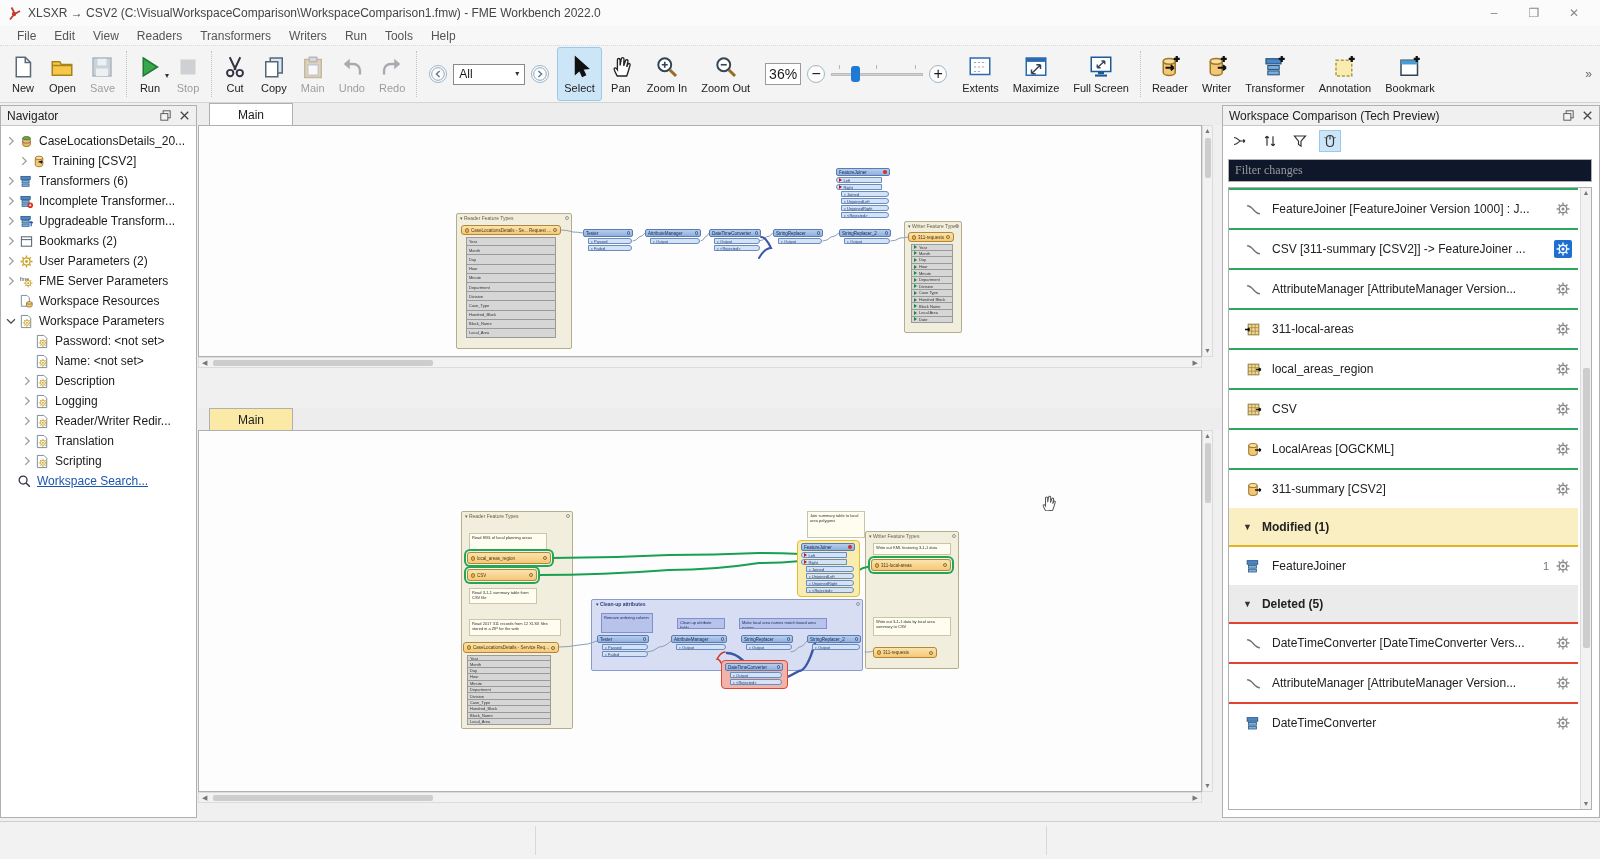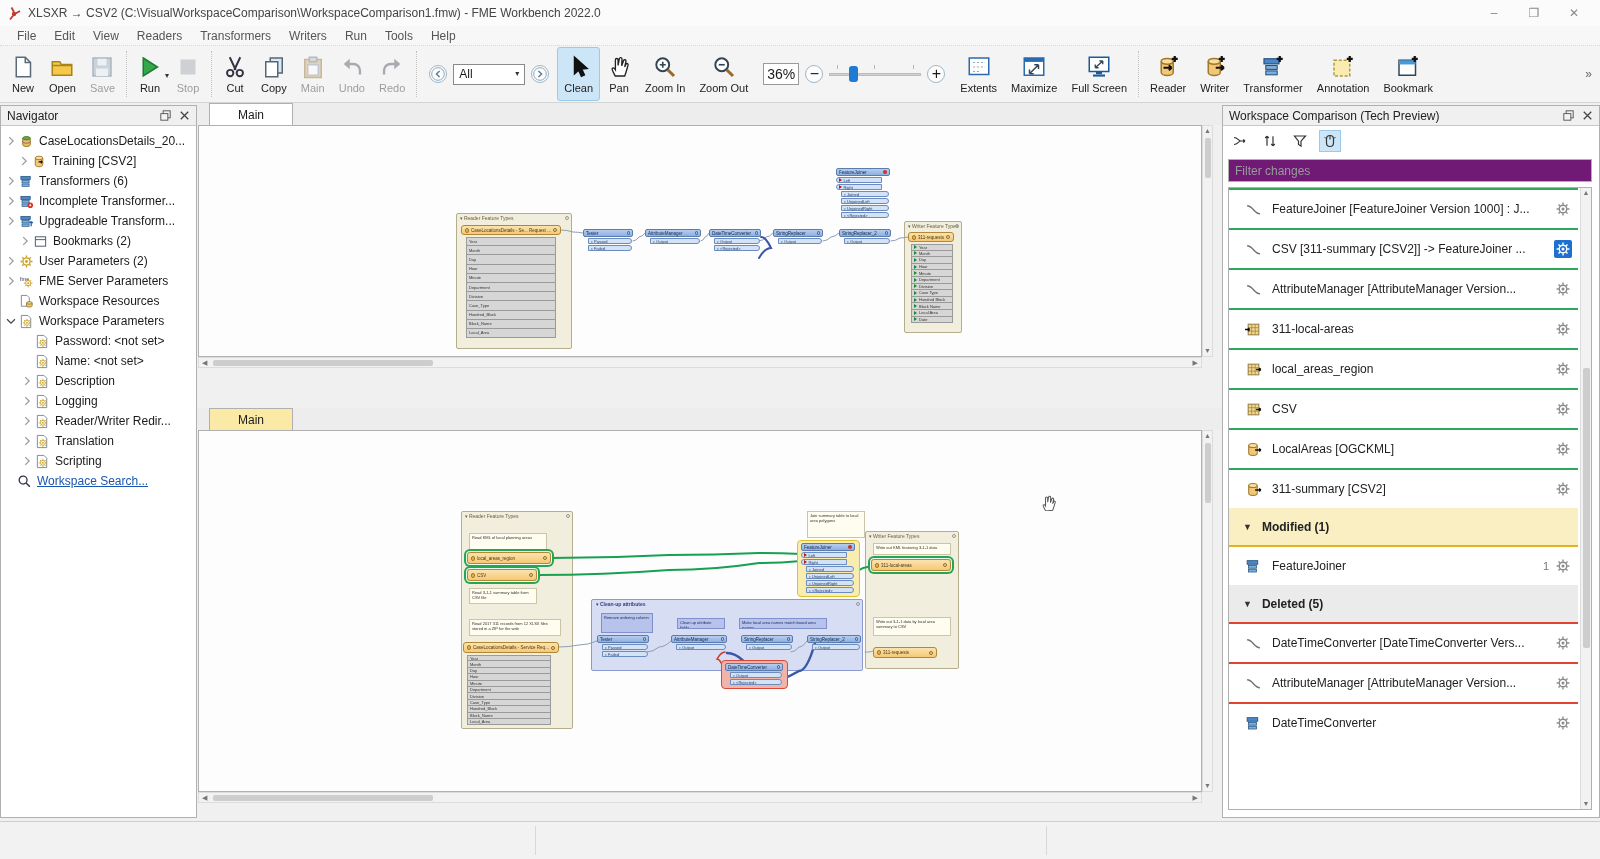--- a/index.html
+++ b/index.html
@@ -40,21 +40,21 @@
   .tree{position:absolute;left:0;top:21px;right:0;bottom:0;overflow:hidden;padding-top:4px;}
   .trow{display:flex;align-items:center;height:20px;font-size:12px;white-space:nowrap;}
   .trow .chev{width:16px;height:14px;flex:none;}
   .trow .nicn{width:15px;height:15px;margin-right:5px;flex:none;}
   .trow .tlabel{overflow:hidden;text-overflow:ellipsis;}
   .trow .tlabel.link{color:#1a56b0;text-decoration:underline;}
   
   .cmp-tools{position:absolute;left:6px;top:24px;display:flex;gap:8px;align-items:center;}
   .cmp-tool{width:22px;height:22px;padding:2px;border:1px solid transparent;}
   .cmp-tool.active{background:#cde6f7;border-color:#9ac9ea;}
-  .cmp-filter{position:absolute;left:5px;top:53px;width:364px;height:23px;border:1px solid #b0b0b0;background:#701a75;font-size:12px;color:#9a9a9a;display:flex;align-items:center;padding:0 6px;font-family:Liberation Sans, sans-serif;}
+  .cmp-filter{position:absolute;left:5px;top:53px;width:364px;height:23px;border:1px solid #b0b0b0;background:#0f172a;font-size:12px;color:#9a9a9a;display:flex;align-items:center;padding:0 6px;font-family:Liberation Serif, serif;}
   .cmp-list{position:absolute;left:5px;top:81px;width:364px;bottom:7px;border:1px solid #b0b0b0;background:#fff;overflow:hidden;}
   .cmp-inner{position:absolute;left:0;top:0;right:13px;bottom:0;}
   .cmp-row{height:40px;display:flex;align-items:center;padding:0 6px 0 16px;border-top:2px solid transparent;background:#fff;}
   .cmp-row .cicn{width:17px;height:17px;margin-right:10px;flex:none;}
   .cmp-row .clabel{flex:1;font-size:12px;color:#222;white-space:nowrap;overflow:hidden;text-overflow:ellipsis;}
   .cmp-row .badge{font-size:11px;color:#777;margin-right:5px;}
   .cmp-row .gearbtn{width:18px;height:18px;padding:1px;border-radius:2px;flex:none;}
   .cmp-row .gearbtn.on{background:#1d6fd0;}
   .cmp-row.acc-added{border-top-color:#2fa75f;}
   .cmp-row.acc-modified{border-top-color:#e3b320;}
@@ -225,21 +225,21 @@
           <svg width="100%" height="100%" viewBox="0 0 16 16" xmlns="http://www.w3.org/2000/svg">
             <circle cx="8" cy="8" r="6.3" fill="#fdfdfd" stroke="#8aa8be"></circle>
             <path d="M6.4 5L9.6 8l-3.2 3" fill="none" stroke="#5a7a94" stroke-width="1.4"></path>
           </svg>
         </div>
       </div>
       <div class="tbtn active">
         <div class="ticn"><svg width="100%" height="100%" viewBox="0 0 16 16" xmlns="http://www.w3.org/2000/svg">
             <path d="M5 1.5v11l2.8-2.4 1.8 4 2-.9-1.8-3.9 3.6-.4z" fill="#111" stroke="#111"></path>
           </svg></div>
-        <span>Clean</span>
+        <span>Select</span>
       </div>
       <div class="tbtn">
         <div class="ticn"><svg width="100%" height="100%" viewBox="0 0 16 16" xmlns="http://www.w3.org/2000/svg">
             <path d="M5.5 14C4.2 11.4 3 9.6 3.5 8.9c.5-.6 1.5-.2 2.1.8V3.4c0-1.4 1.8-1.4 1.8 0V7l.8-4.4c.3-1.3 1.8-1.1 1.8.3L9.8 7.2l1.2-3.4c.5-1.2 1.9-.7 1.6.6L11.8 8l.8-1.8c.5-1.1 1.8-.5 1.4.7-.6 1.9-1.2 4.6-2.2 7.1z" fill="#fff" stroke="#222" stroke-width=".9"></path>
           </svg></div>
         <span>Pan</span>
       </div>
       <div class="tbtn">
         <div class="ticn"><svg width="100%" height="100%" viewBox="0 0 16 16" xmlns="http://www.w3.org/2000/svg">
             <circle cx="6.5" cy="6.5" r="4.3" fill="#fff" stroke="#345" stroke-width="1.3"></circle>
@@ -401,21 +401,21 @@
               <path d="M6 3.5L10.5 8 6 12.5" fill="none" stroke="#999" stroke-width="1.4"></path>
             </svg></span>
           <span class="nicn"><svg width="100%" height="100%" viewBox="0 0 16 16" xmlns="http://www.w3.org/2000/svg">
               <rect x="2" y="2.5" width="10" height="3.4" fill="#4a86c8" stroke="#26527e" stroke-width=".8"></rect>
               <rect x="3.2" y="7" width="7.6" height="2.6" fill="#7aaede" stroke="#26527e" stroke-width=".7"></rect>
               <rect x="3.2" y="10.6" width="7.6" height="2.6" fill="#7aaede" stroke="#26527e" stroke-width=".7"></rect>
               <path d="M13 13V8M13 8l-1.8 1.8M13 8l1.8 1.8" stroke="#1a5ab0" stroke-width="1.3" fill="none"></path>
             </svg></span>
           <span class="tlabel">Upgradeable Transform...</span>
         </div>
-        <div class="trow" style="padding-left: 16px;">
+        <div class="trow" style="padding-left: 2px;">
           <span class="chev"><svg width="100%" height="100%" viewBox="0 0 16 16" xmlns="http://www.w3.org/2000/svg">
               <path d="M6 3.5L10.5 8 6 12.5" fill="none" stroke="#999" stroke-width="1.4"></path>
             </svg></span>
           <span class="nicn"><svg width="100%" height="100%" viewBox="0 0 16 16" xmlns="http://www.w3.org/2000/svg">
               <rect x="2.5" y="3" width="11" height="10" fill="#fff" stroke="#456"></rect>
               <path d="M2.5 6h11" stroke="#456"></path>
             </svg></span>
           <span class="tlabel">Bookmarks (2)</span>
         </div>
         <div class="trow" style="padding-left: 2px;">

